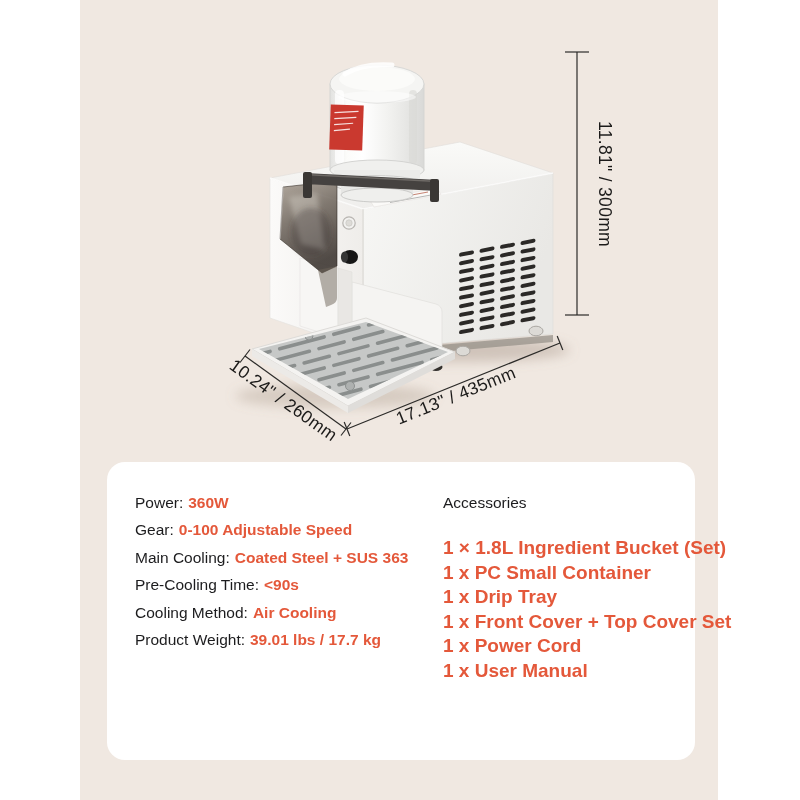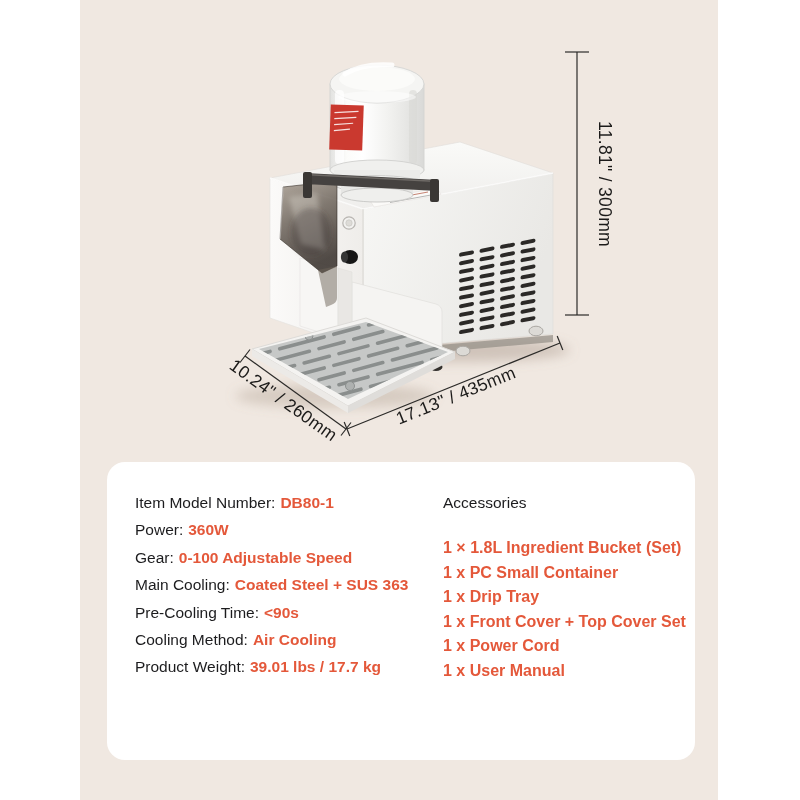--- a/index.html
+++ b/index.html
@@ -18,21 +18,21 @@
   .card{
     position:absolute;left:107px;top:462px;width:588px;height:298px;
     background:#ffffff;border-radius:18px;
   }
   .spec-col{position:absolute;left:28px;top:27px;}
   .spec-row{font-size:15.5px;line-height:27.4px;white-space:nowrap;color:var(--ink);}
   .spec-label{color:var(--ink);}
   .spec-value{color:var(--accent);font-weight:bold;margin-left:5px;}
   .acc-col{position:absolute;left:336px;top:28px;}
   .acc-title{font-size:15.5px;line-height:25px;color:var(--ink);margin-bottom:21px;}
-  .acc-item{font-size:16px;line-height:24.6px;font-weight:bold;color:var(--accent);white-space:nowrap;}
+  .acc-item{font-size:19px;line-height:24.6px;font-weight:bold;color:var(--accent);white-space:nowrap;}
 </style>
 </head>
 <body style="--accent: #e4583a; --ink: #1c1c1e;">
 
 <div class="panel" style="background: rgb(240, 232, 225);"></div>
 
 <svg class="product-svg" width="800" height="460" viewBox="0 0 800 460">
   <defs>
     <linearGradient id="gradTop" x1="0" y1="0" x2="0" y2="1">
       <stop offset="0" stop-color="#fafaf8"></stop>
@@ -197,21 +197,20 @@
     <line x1="344.2" y1="422" x2="349.8" y2="436"></line>
     <line x1="557.2" y1="336" x2="562.8" y2="350"></line>
   </g>
   <text transform="translate(599,184) rotate(90)" text-anchor="middle" font-size="17.5">11.81" / 300mm</text>
   <text transform="translate(280,405) rotate(35.5)" text-anchor="middle" font-size="17.5">10.24" / 260mm</text>
   <text transform="translate(458,401) rotate(-22)" text-anchor="middle" font-size="17.5">17.13" / 435mm</text>
 </svg>
 
 <div class="card" style="background: rgb(255, 255, 255);">
   <div class="spec-col">
-      <div class="spec-row"><span class="spec-label">Item Model Number:</span><span class="spec-value">DB80-1</span></div>
       <div class="spec-row"><span class="spec-label">Power:</span><span class="spec-value">360W</span></div>
       <div class="spec-row"><span class="spec-label">Gear:</span><span class="spec-value">0-100 Adjustable Speed</span></div>
       <div class="spec-row"><span class="spec-label">Main Cooling:</span><span class="spec-value">Coated Steel + SUS 363</span></div>
       <div class="spec-row"><span class="spec-label">Pre-Cooling Time:</span><span class="spec-value">&lt;90s</span></div>
       <div class="spec-row"><span class="spec-label">Cooling Method:</span><span class="spec-value">Air Cooling</span></div>
       <div class="spec-row"><span class="spec-label">Product Weight:</span><span class="spec-value">39.01 lbs / 17.7 kg</span></div>
     </div>
   <div class="acc-col">
     <div class="acc-title">Accessories</div>
     <div>

